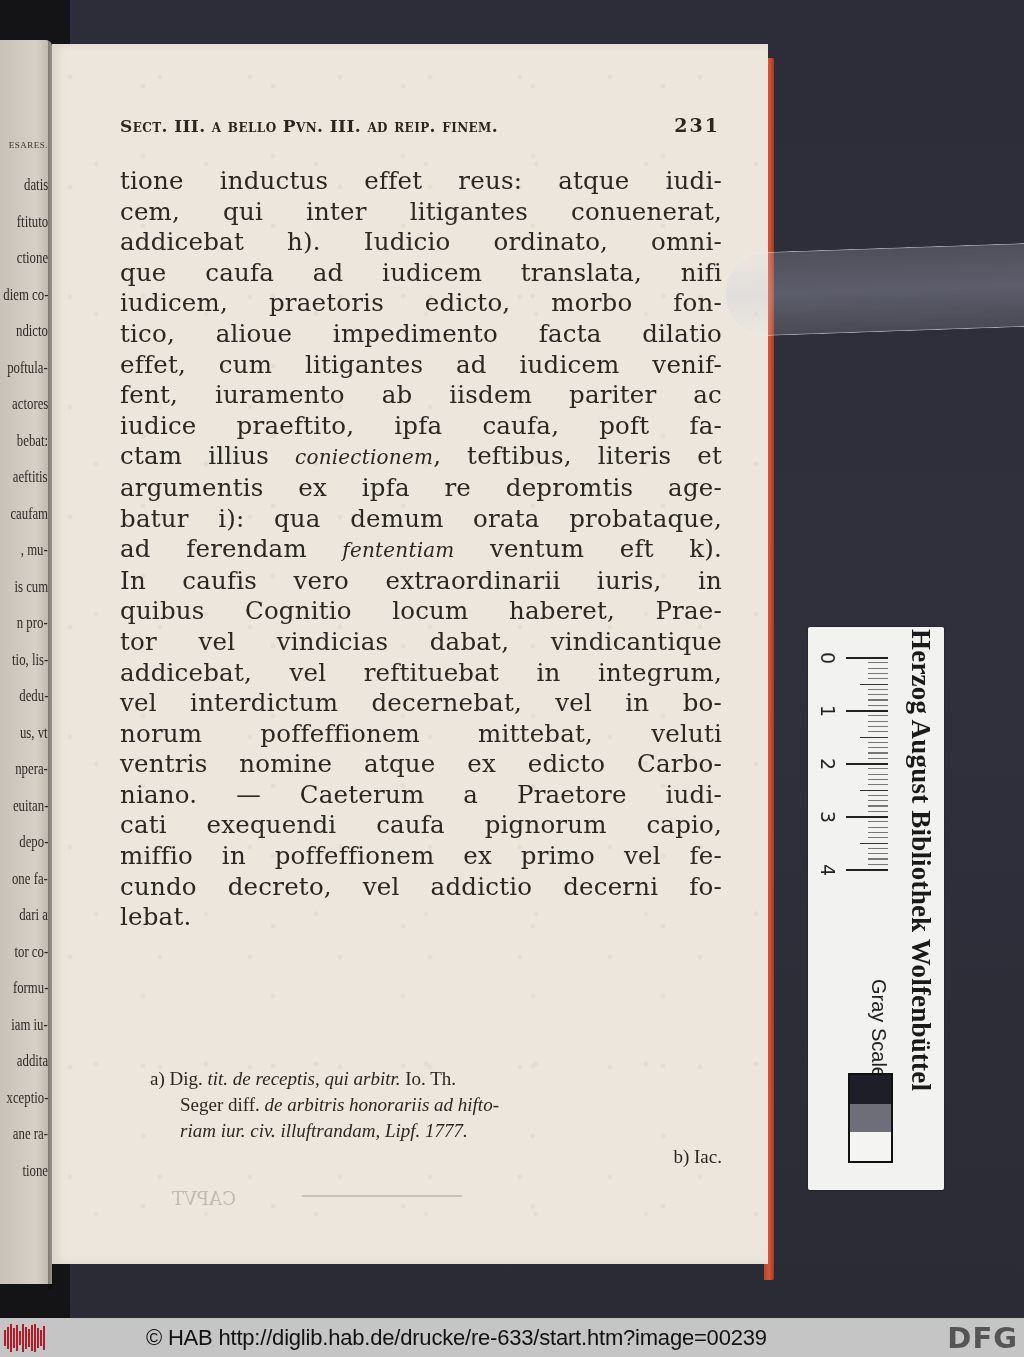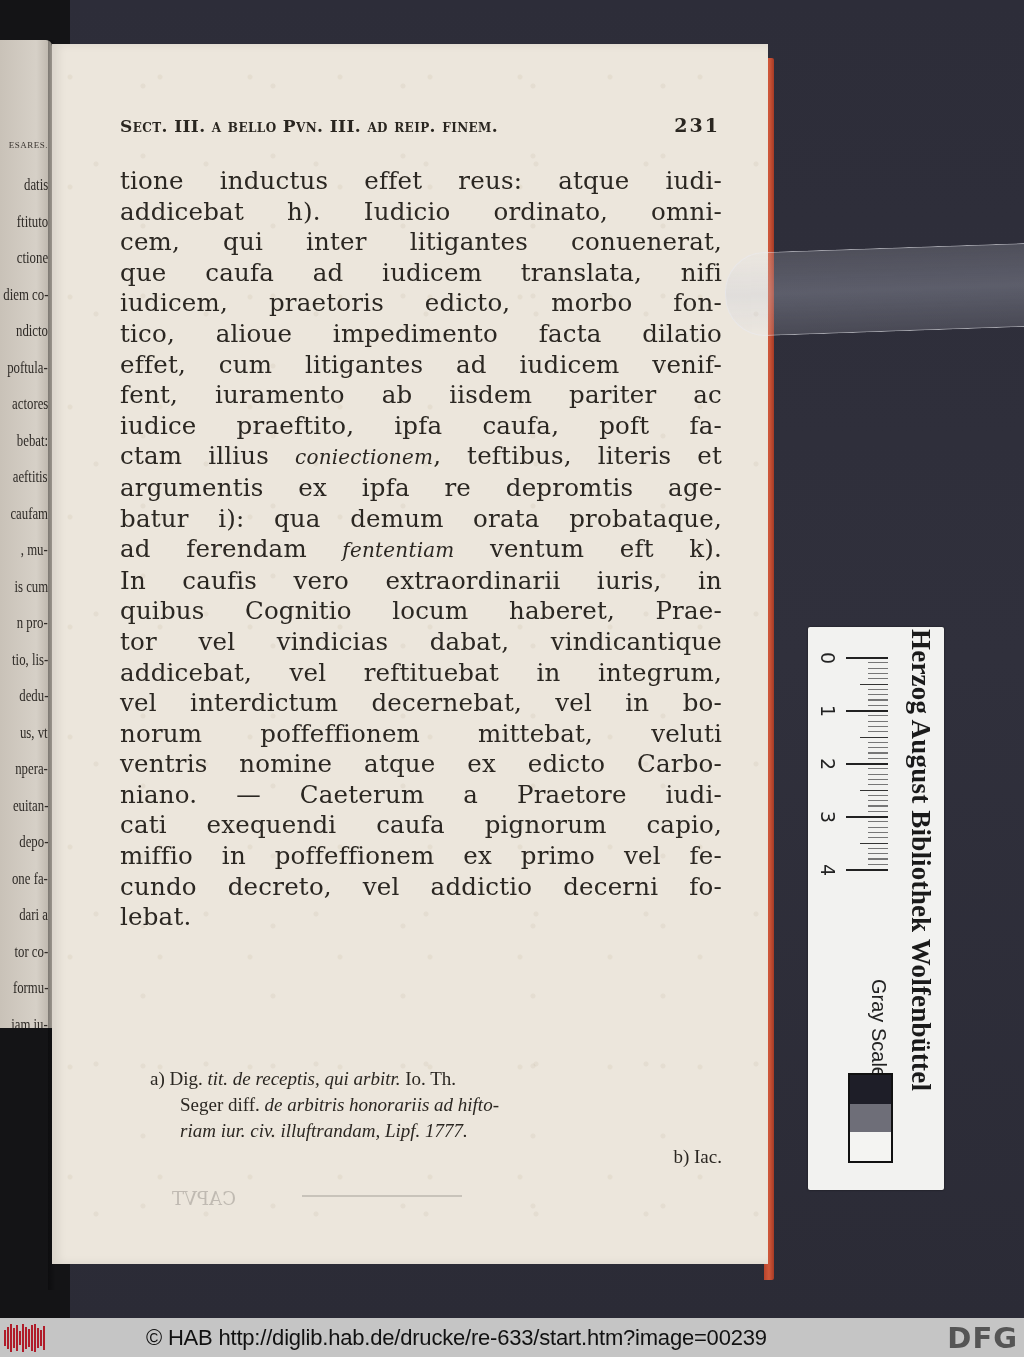--- a/index.html
+++ b/index.html
@@ -13,21 +13,21 @@
       position: absolute; left: 0; top: 0; width: 1024px; height: 1318px;
       background: linear-gradient(180deg, #2d2d39 0%, #30303c 50%, #2b2b36 100%);
       overflow: hidden;
     }
     .dark-left {
       position: absolute; left: 0; top: 0; width: 70px; height: 1318px;
       background: #141416;
     }
     
     .left-page {
-      position: absolute; left: 0; top: 40px; width: 52px; height: 988px;
+      position: absolute; left: 0; top: 40px; width: 52px; height: 1244px;
       background: linear-gradient(90deg, #c9c2b8 0%, #d6d0c7 70%, #b9b2a8 100%);
       border-top-right-radius: 6px;
       overflow: hidden;
     }
     .left-page .lp-header {
       position: absolute; top: 100px; right: 4px;
       font-size: 9px; letter-spacing: 0.5px; color: #3a3530;
       font-family: "Liberation Serif", serif; white-space: nowrap;
     }
     .left-page .lp-line {
@@ -218,22 +218,22 @@
   <div class="page-edge"></div>
 
   <div class="page">
     <div class="running-head">
       <span class="rh-text">Sect. III. a bello Pvn. III. ad reip. finem.</span>
       <span class="rh-num">231</span>
     </div>
 
     <div class="body-text" id="body-text">
         <span class="line">tione inductus effet reus: atque iudi-</span>
+        <span class="line">cem, qui inter litigantes conuenerat,</span>
         <span class="line">addicebat h). Iudicio ordinato, omni-</span>
-        <span class="line">cem, qui inter litigantes conuenerat,</span>
         <span class="line">que caufa ad iudicem translata, nifi</span>
         <span class="line">iudicem, praetoris edicto, morbo fon-</span>
         <span class="line">tico, alioue impedimento facta dilatio</span>
         <span class="line">effet, cum litigantes ad iudicem venif-</span>
         <span class="line">fent, iuramento ab iisdem pariter ac</span>
         <span class="line">iudice praeftito, ipfa caufa, poft fa-</span>
         <span class="line">ctam illius <i>coniectionem</i>, teftibus, literis et</span>
         <span class="line">argumentis ex ipfa re depromtis age-</span>
         <span class="line">batur i): qua demum orata probataque,</span>
         <span class="line">ad ferendam <i>fententiam</i> ventum eft k).</span>

